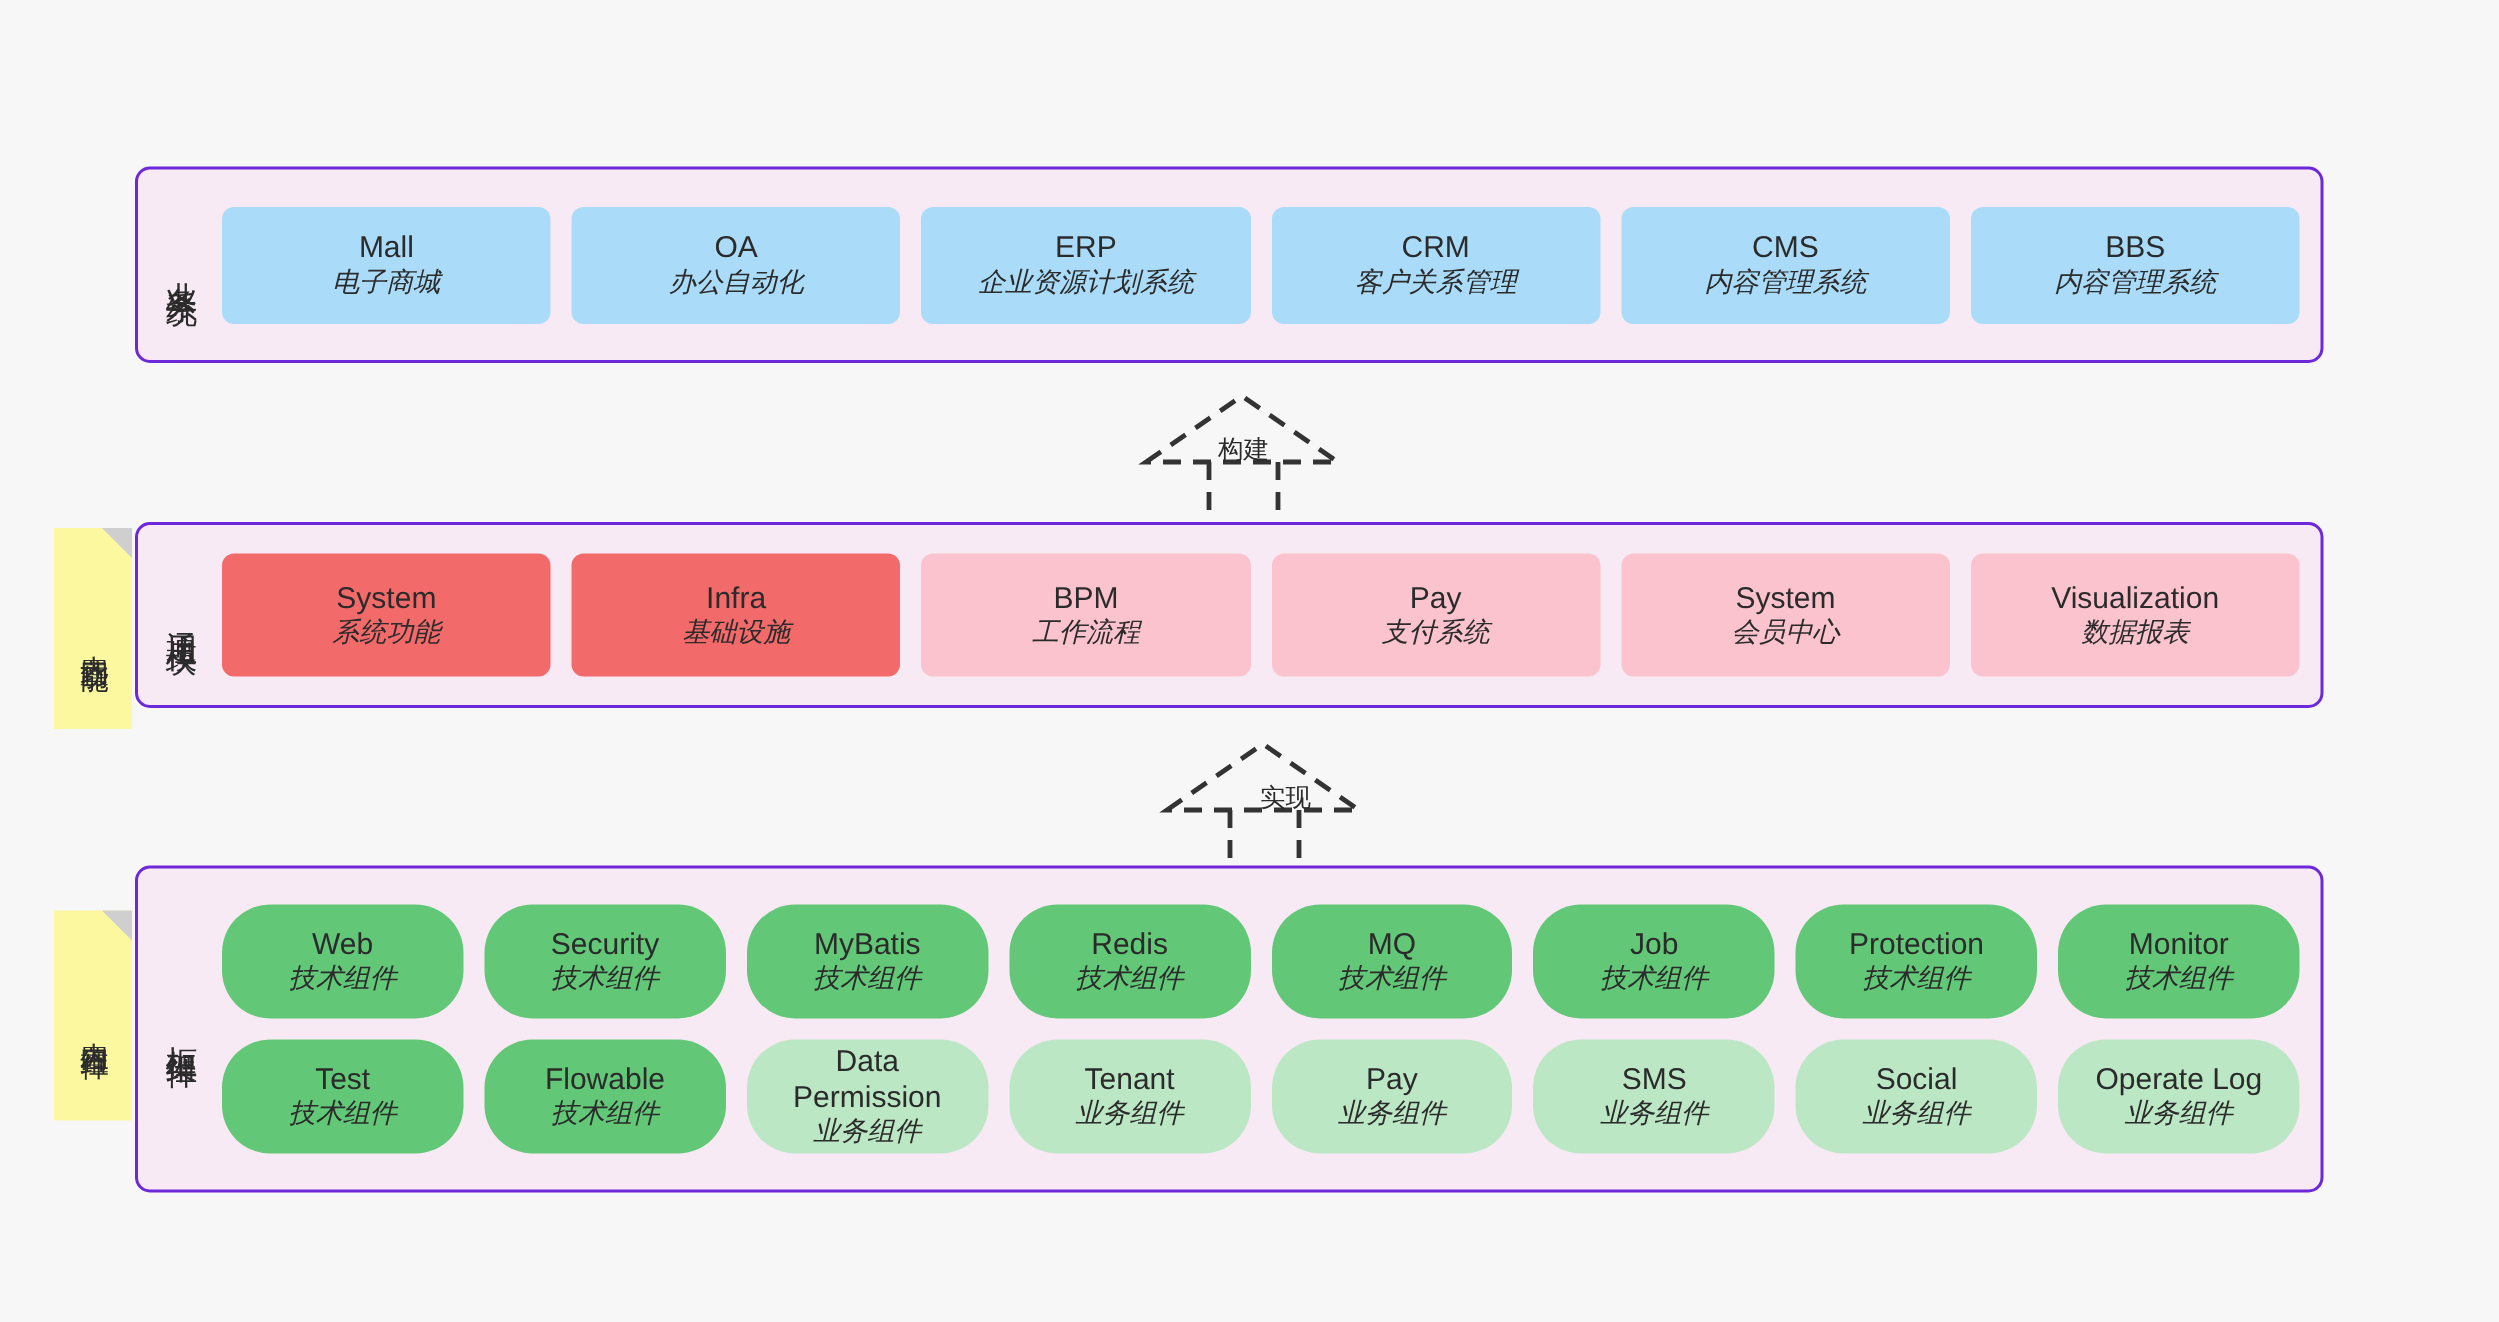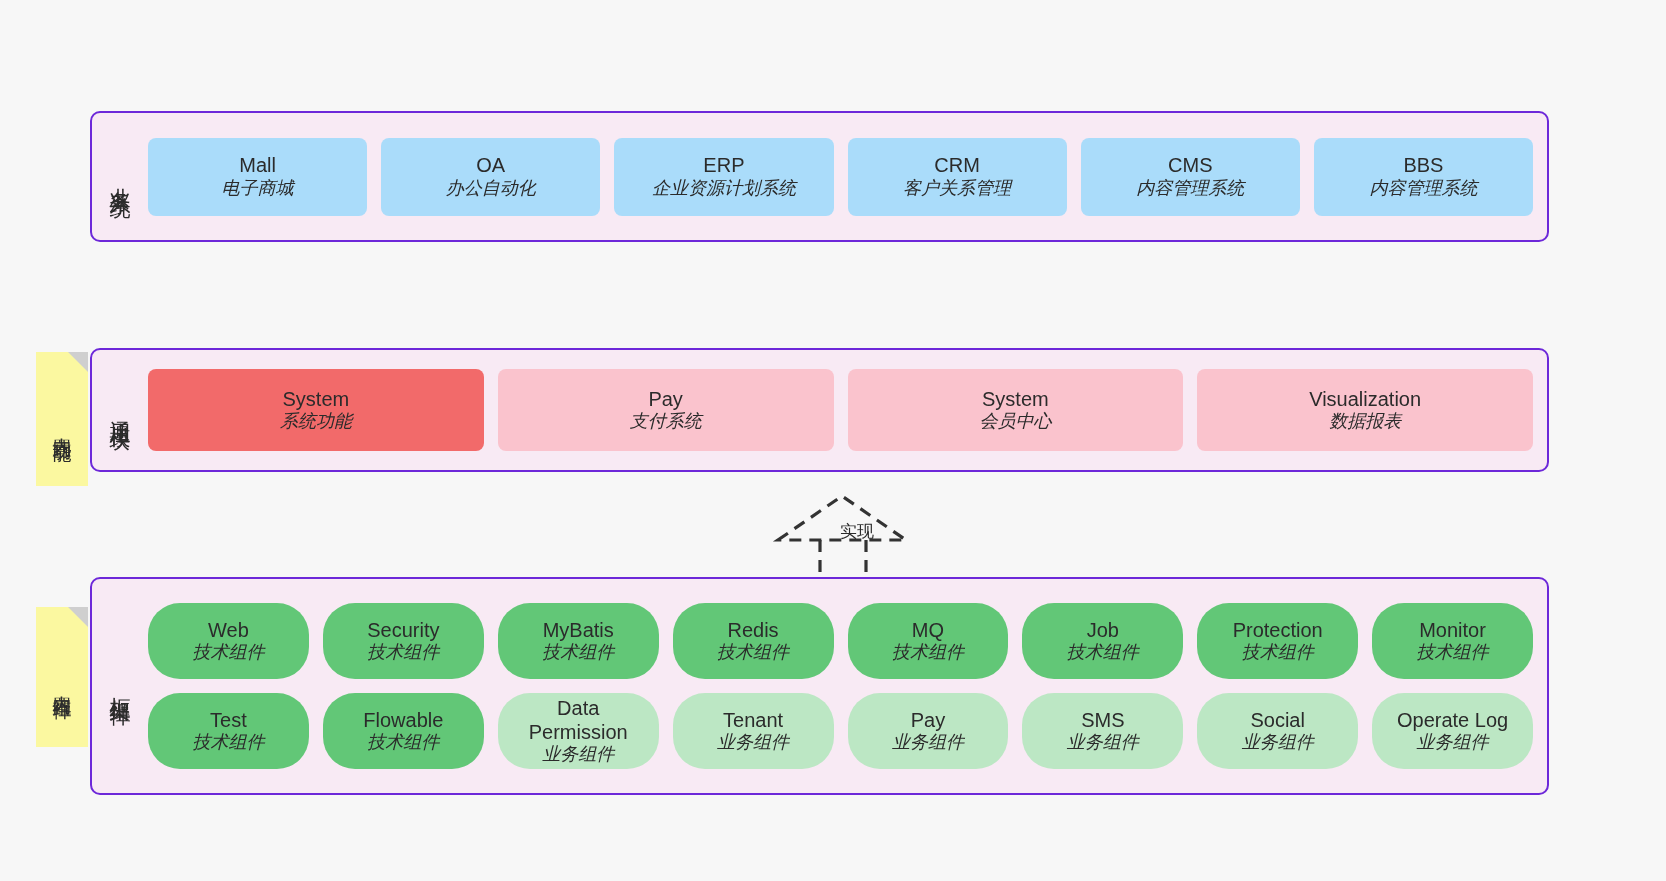--- a/index.html
+++ b/index.html
@@ -171,30 +171,47 @@
           <div class="s">内容管理系统</div>
         </div>
         <div class="card c-blue h-biz">
           <div class="t">BBS</div>
           <div class="s">内容管理系统</div>
         </div>
       </div>
     </div>
   </div>
 
+  <div class="arrow" style="left:756px; top:258px; width:180px; height:92px;">
+    <svg width="180" height="92" viewBox="0 0 180 92">
+
+      <path d="M 8 50 L 72 6 L 136 50 Z" fill="none" stroke="#333333" stroke-width="3.2" stroke-dasharray="12,8" stroke-linejoin="miter"></path>
+
+      <path d="M 50 50 L 50 92 M 96 50 L 96 92" fill="none" stroke="#333333" stroke-width="3.2" stroke-dasharray="12,8"></path>
+    </svg>
+    <div class="arrow-label" style="left:56px; top:30px;">构建</div>
+  </div>
 
   <div class="layer" style="left:90px; top:348px; width:1459px; height:124px;">
     <div class="layer-title">
       <span>通用模块</span>
     </div>
     <div class="layer-body">
       <div class="row">
         <div class="card c-red h-mod">
           <div class="t">System</div>
           <div class="s">系统功能</div>
+        </div>
+        <div class="card c-red h-mod">
+          <div class="t">Infra</div>
+          <div class="s">基础设施</div>
+        </div>
+        <div class="card c-pink h-mod">
+          <div class="t">BPM</div>
+          <div class="s">工作流程</div>
         </div>
         <div class="card c-pink h-mod">
           <div class="t">Pay</div>
           <div class="s">支付系统</div>
         </div>
         <div class="card c-pink h-mod">
           <div class="t">System</div>
           <div class="s">会员中心</div>
         </div>
         <div class="card c-pink h-mod">

